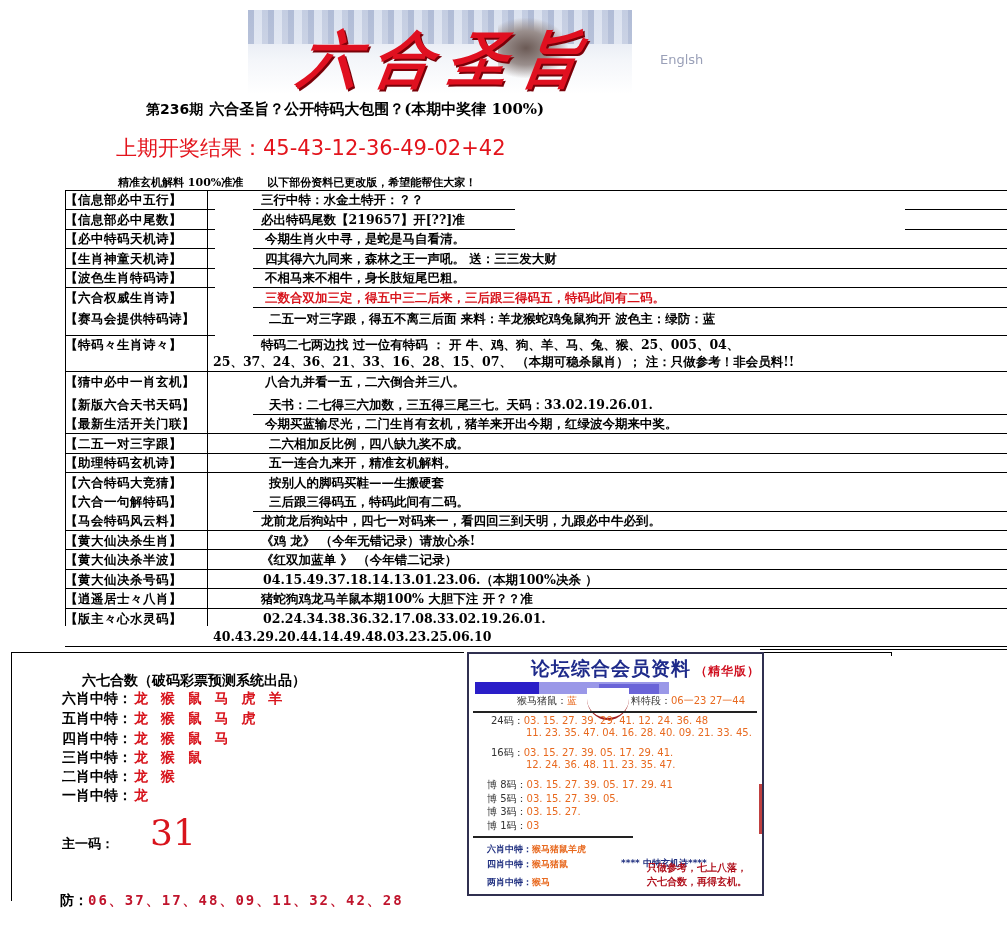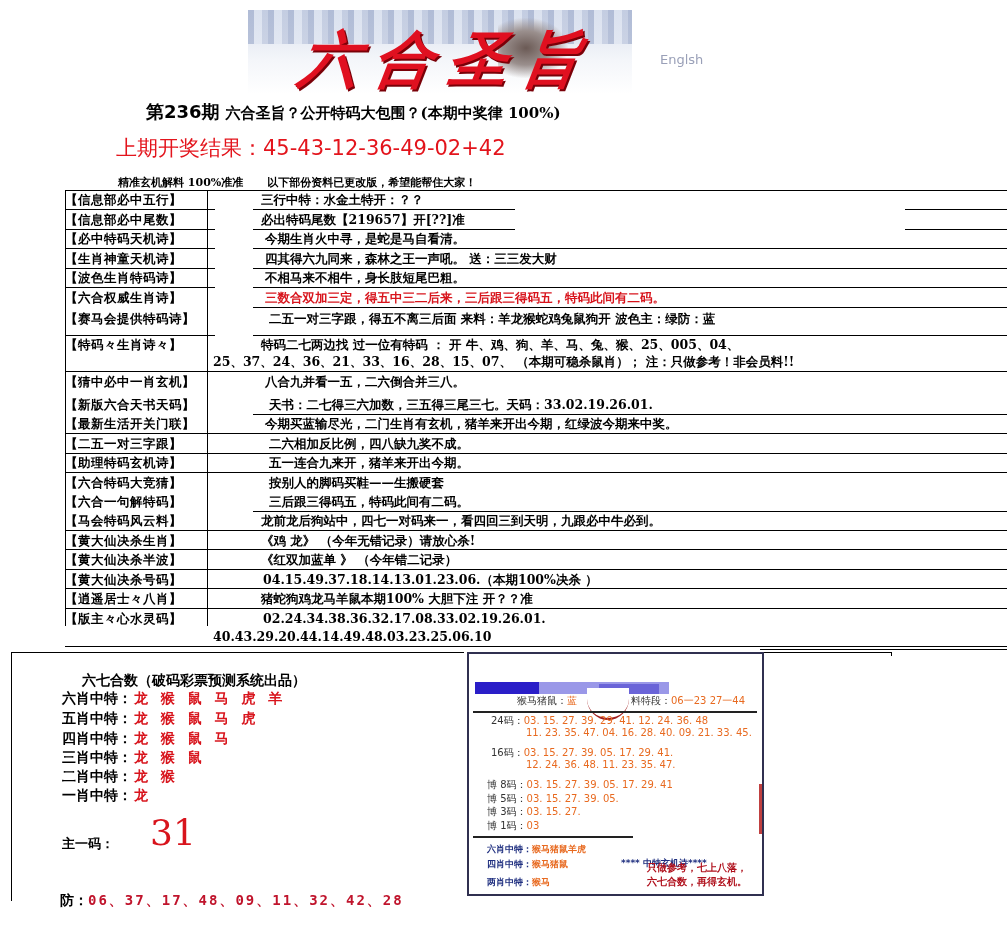--- a/index.html
+++ b/index.html
@@ -11,21 +11,21 @@
     background:linear-gradient(180deg,#c9d3e6 0%,#e8ecf4 35%,#f4f6fa 60%,#ffffff 100%); }
   .banner .sky { position:absolute; left:0; top:0; width:384px; height:34px;
     background:repeating-linear-gradient(90deg,#aab6d2 0 6px,#dfe5f1 6px 14px,#c2cbe0 14px 20px); opacity:.8; }
   .banner .horse { position:absolute; left:250px; top:8px; width:70px; height:60px;
     background:radial-gradient(ellipse at 40% 50%,#6b5a55 0%,#9a8f8d 40%,rgba(255,255,255,0) 72%); }
   .banner-title { left:300px; top:24px; font-family:"DejaVu Serif", serif; font-weight:bold;
     font-style:italic; font-size:60px; color:#e01020; letter-spacing:14px;
     text-shadow:2px 2px 0 #7a0008; transform:skewX(-8deg); line-height:70px; }
   .english { left:660px; top:52px; font-family:"DejaVu Sans", sans-serif; font-size:13px; color:#9aa0b8; }
   .issue-line { left:146px; top:100px; font-size:15px; font-weight:bold; white-space:nowrap; }
-  .issue-line .issue-no { font-family:"DejaVu Sans", sans-serif; font-size:18px; font-weight:bold; margin-right:6px; }
+  .issue-line .issue-no { font-family:"DejaVu Sans", sans-serif; font-size:14px; font-weight:bold; margin-right:6px; }
   .result-line { left:116px; top:134px; font-family:"DejaVu Sans", sans-serif; font-size:21px;
     color:#e3141c; white-space:nowrap; }
   .intro-line { left:118px; top:175px; font-size:11px; font-weight:bold; white-space:nowrap; }
   .intro-line .gap { display:inline-block; width:24px; }
 
   
   .tbl { position:absolute; left:65px; top:190px; }
   .row { position:absolute; left:0; }
   .lab { position:absolute; left:0; width:140px; font-size:12.5px; font-weight:bold;
     white-space:nowrap; letter-spacing:0.5px; }
@@ -158,21 +158,21 @@
   <div class="row" style="top:226px;">
     <span class="lab">【最新生活开关门联】</span>
     <span class="val" style="left:200px;">今期买蓝输尽光，二门生肖有玄机，猪羊来开出今期，红绿波今期来中奖。</span>
   </div>
   <div class="row" style="top:246px;">
     <span class="lab">【二五一对三字跟】</span>
     <span class="val" style="left:204px;">二六相加反比例，四八缺九奖不成。</span>
   </div>
   <div class="row" style="top:265px;">
     <span class="lab">【助理特码玄机诗】</span>
-    <span class="val" style="left:204px;">五一连合九来开，猪羊来开出今期。</span>
+    <span class="val" style="left:204px;">五一连合九来开，精准玄机解料。</span>
   </div>
   <div class="row" style="top:285px;">
     <span class="lab">【六合特码大竞猜】</span>
     <span class="val" style="left:204px;">按别人的脚码买鞋——生搬硬套</span>
   </div>
   <div class="row" style="top:304px;">
     <span class="lab">【六合一句解特码】</span>
     <span class="val" style="left:204px;">三后跟三得码五，特码此间有二码。</span>
   </div>
   <div class="row" style="top:323px;">
@@ -226,20 +226,23 @@
 <div class="zx-row" style="top:787px;">
   <span>一肖中特：</span><span class="zx-vals">龙</span>
 </div>
 <div class="abs main-label">主一码：</div>
 <div class="abs main-num">31</div>
 <div class="abs fang">
   <span>防：</span><span class="fang-vals">06、37、17、48、09、11、32、42、28</span>
 </div>
 
 <div class="abs card">
+  <div class="card-title">
+    <span>论坛综合会员资料</span><span class="ed">（精华版）</span>
+  </div>
   <div class="bar1"></div>
   <div class="bar2"></div>
   <div class="bar3"></div>
   <div class="card-line" style="left:48px;top:40px;">
     <span>猴马猪鼠：</span><span class="o">蓝</span>
   </div>
   <div class="card-line" style="left:162px;top:40px;">
     <span>料特段：</span><span class="o">06一23  27一44</span>
   </div>
   <div class="card-whiteout"></div>

